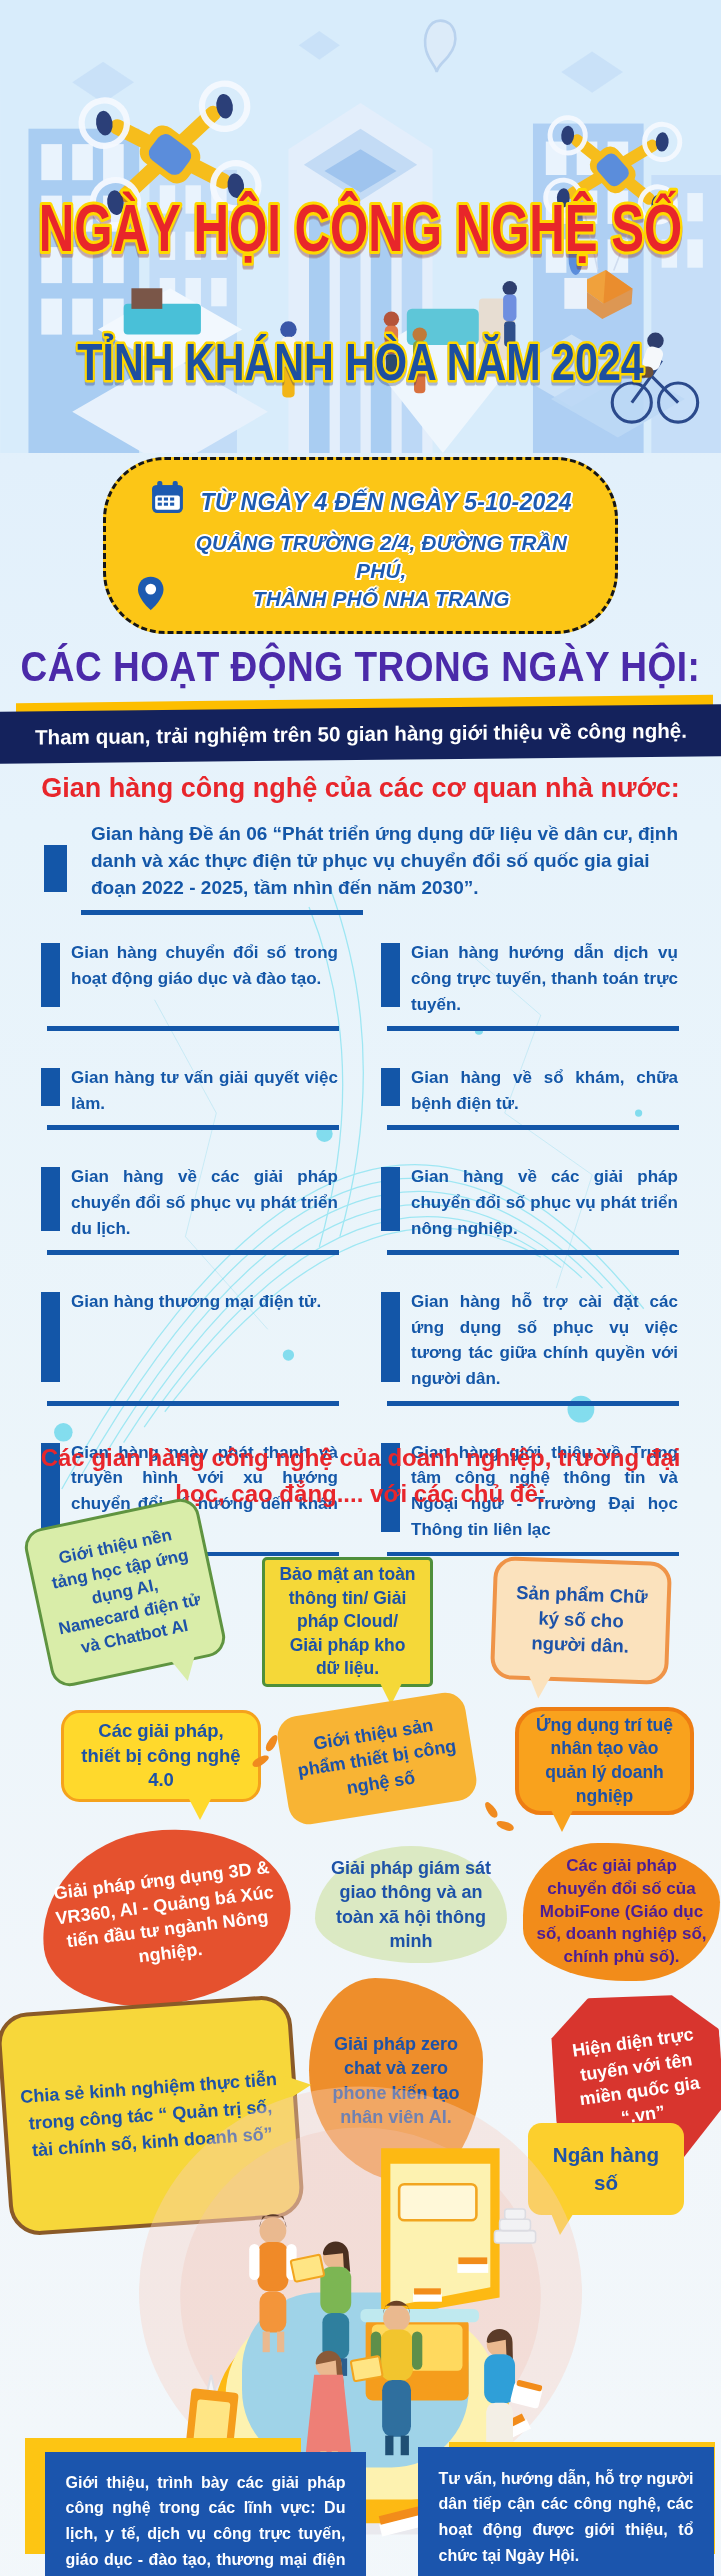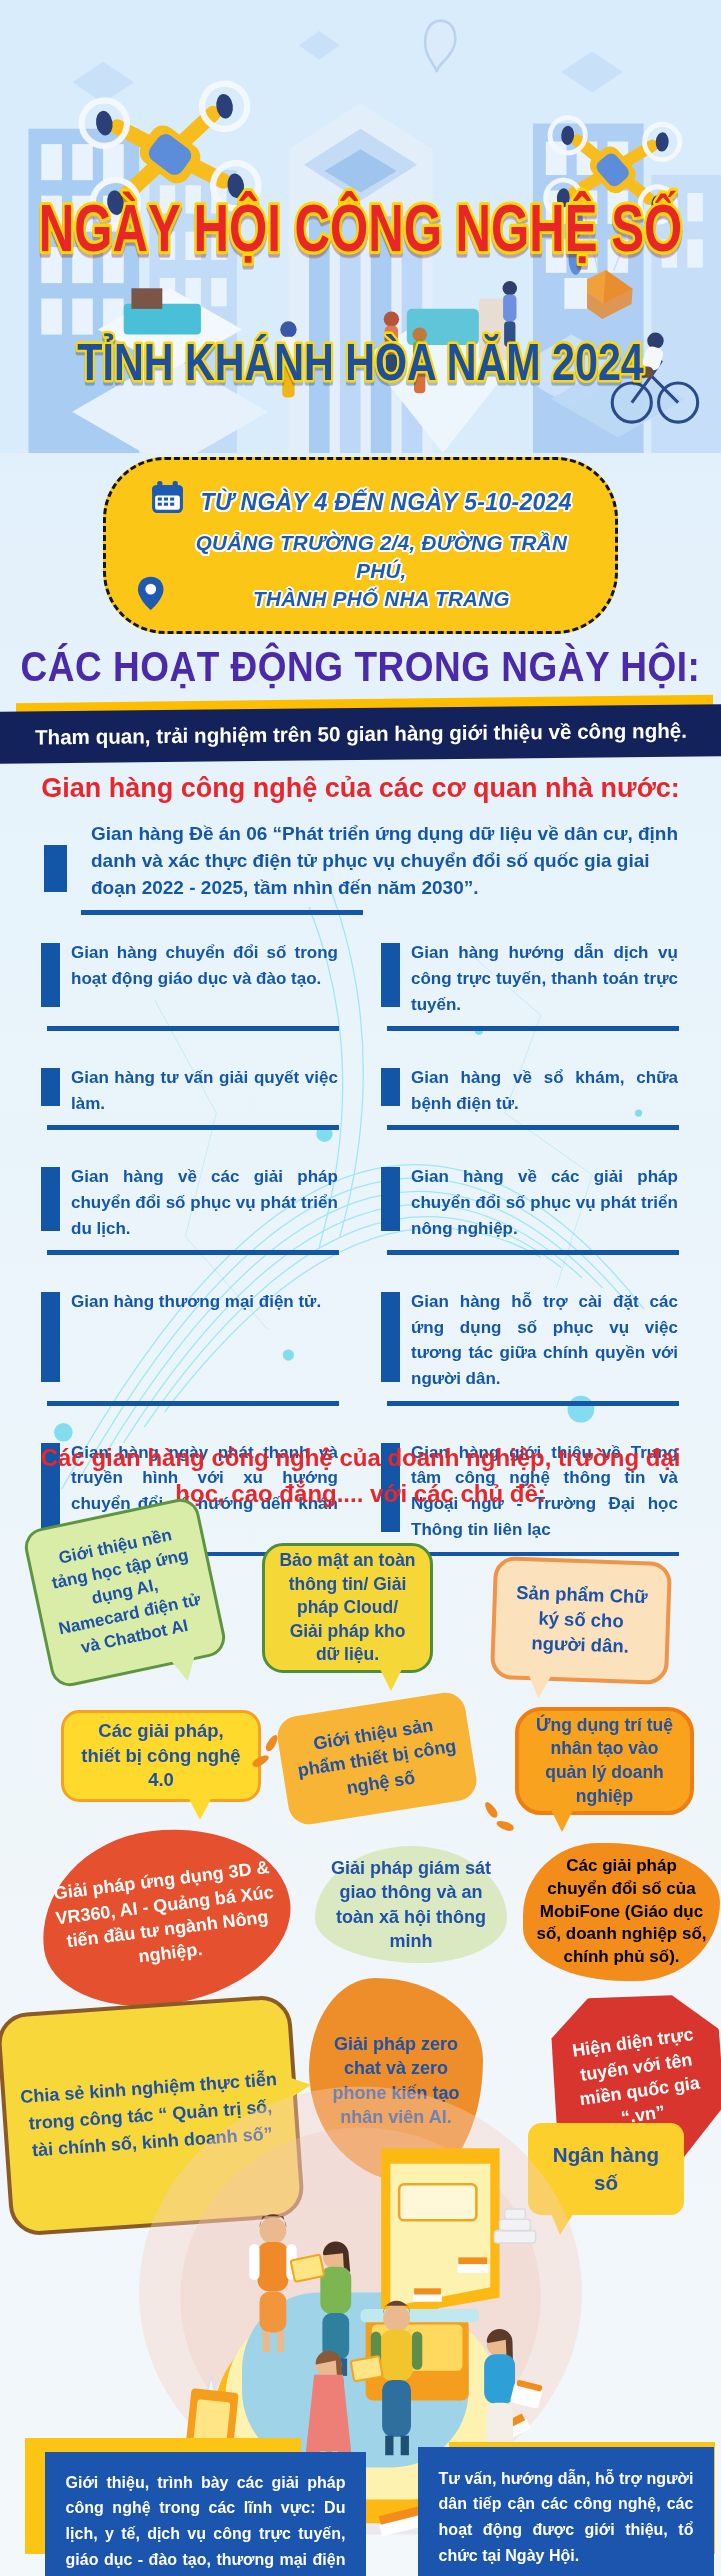--- a/index.html
+++ b/index.html
@@ -37,33 +37,33 @@
   .gi{position:relative;box-sizing:border-box;padding:1px 2.1px 13.4px 30px;color:#1457a8;font-size:17px;font-weight:700;line-height:1.52;text-align:justify;}
   .gi::before{content:"";position:absolute;left:0;top:4.1px;width:18.5px;height:calc(100% - 28px);min-height:33px;background:#1356a8;}
   .gi::after{content:"";position:absolute;left:6.2px;right:1px;bottom:0;height:4.6px;background:#1356a8;}
   
   .bubbles{position:absolute;top:1512px;left:0;width:721px;height:726px;}
   .bubble{position:absolute;box-sizing:border-box;display:flex;align-items:center;justify-content:center;
     text-align:center;font-weight:800;color:#1d52a8;line-height:1.35;padding:10.3px 13.4px;}
   .bubble .tail{position:absolute;width:0;height:0;}
   .b1{left:36px;top:0;width:178px;height:161px;background:#d9eda9;border:3.6px solid #5f9440;border-radius:19.6px;transform:rotate(-12deg);font-size:17px;}
   .b1 .tail{bottom:-21.6px;right:30px;border-left:13.4px solid transparent;border-right:13.4px solid transparent;border-top:25px solid #d9eda9;}
-  .b2{left:262px;top:31px;width:171px;height:130px;background:#f5d838;border:3.6px solid #4f8f3a;border-radius:21px;font-size:17.5px;}
+  .b2{left:262px;top:45px;width:171px;height:130px;background:#f5d838;border:3.6px solid #4f8f3a;border-radius:5px;font-size:17.5px;}
   .b2 .tail{bottom:-20.6px;right:27px;border-left:12.4px solid transparent;border-right:12.4px solid transparent;border-top:24px solid #f5d838;}
   .b3{left:492px;top:47px;width:178px;height:123px;background:#fbe2bd;border:4.1px solid #ef9448;border-radius:21.6px;transform:rotate(2deg);font-size:18.5px;}
   .b3 .tail{bottom:-21.6px;left:34px;border-left:11.3px solid transparent;border-right:13.4px solid transparent;border-top:25px solid #fbe2bd;}
   .b4{left:61px;top:198px;width:200px;height:92px;background:#ffd92c;border:3.6px solid #f5a21c;border-radius:18.5px;font-size:18.5px;}
   .b4 .tail{bottom:-20.6px;right:46px;border-left:12.4px solid transparent;border-right:12.4px solid transparent;border-top:23px solid #ffd92c;}
   .b5{left:282px;top:192px;width:190px;height:109px;background:#f8b434;border-radius:20.6px;transform:rotate(-9deg);font-size:18px;}
   .b6{left:515px;top:195px;width:179px;height:108px;background:#f9a21d;border:4.1px solid #ee7d12;border-radius:26px;font-size:17.5px;}
   .b6 .tail{bottom:-20.6px;left:31px;border-left:12.4px solid transparent;border-right:12.4px solid transparent;border-top:24px solid #f9a21d;}
   .b7{left:41px;top:318px;width:250px;height:174px;background:#e5512e;color:#fff;transform:rotate(-7deg);
       border-radius:48% 52% 55% 45% / 60% 50% 50% 40%;font-size:18px;}
   .b8{left:315px;top:334px;width:192px;height:117px;background:#dbe9c3;border-radius:50% 50% 45% 55% / 62% 62% 38% 38%;font-size:18px;}
-  .b9{left:523px;top:331px;width:197px;height:138px;background:#f28c1a;color:#000000;border-radius:40% 60% 45% 55% / 55% 45% 60% 40%;font-size:17px;}
+  .b9{left:523px;top:331px;width:197px;height:138px;background:#f28c1a;color:#4c1d95;border-radius:40% 60% 45% 55% / 55% 45% 60% 40%;font-size:17px;}
   .b10{left:309px;top:466px;width:174px;height:205px;background:#ee8e2b;border-radius:38% 62% 40% 60% / 45% 40% 60% 55%;font-size:18px;}
   .b11{left:551px;top:480px;width:174px;height:174px;background:#d8352e;color:#fff;transform:rotate(-8deg);
       clip-path:polygon(28% 0,76% 5%,100% 28%,97% 72%,68% 100%,22% 95%,0 70%,4% 20%);font-size:18px;}
   .b12{left:2.6px;top:492px;width:295px;height:223px;background:#f7d73a;border:4.6px solid #8a5a28;border-radius:31px;transform:rotate(-4deg);font-size:18px;line-height:1.5;}
   .b12 .tail{right:-18.5px;top:77px;border-top:11.3px solid transparent;border-bottom:15.5px solid transparent;border-left:27px solid #f7d73a;}
   .b13{left:528px;top:611px;width:156px;height:92px;background:#fccf2d;border-radius:13.4px;font-size:20.6px;}
   .b13 .tail{bottom:-19.6px;left:21.6px;border-left:10.3px solid transparent;border-right:15.5px solid transparent;border-top:24px solid #fccf2d;}
   .spark{position:absolute;width:7.7px;height:17.5px;background:#f08a1f;border-radius:50% 50% 50% 50%/62% 62% 38% 38%;}
   
   .scene-svg{position:absolute;left:139px;top:2076px;}

